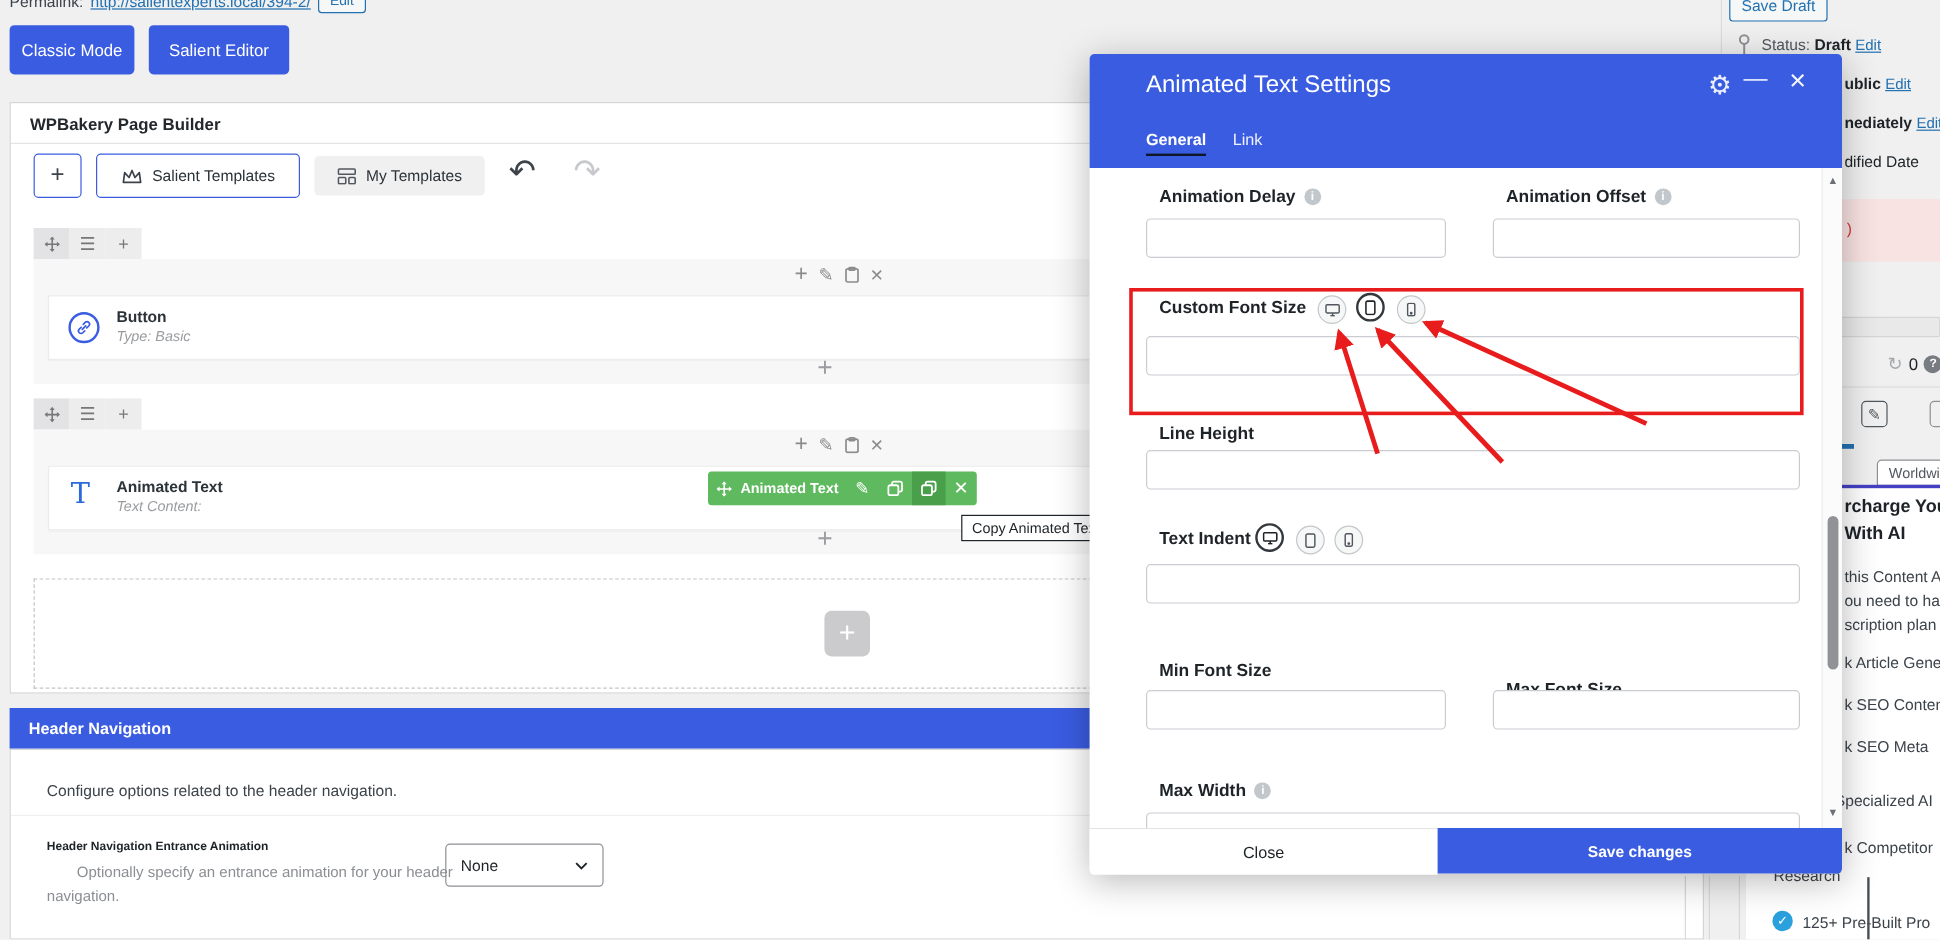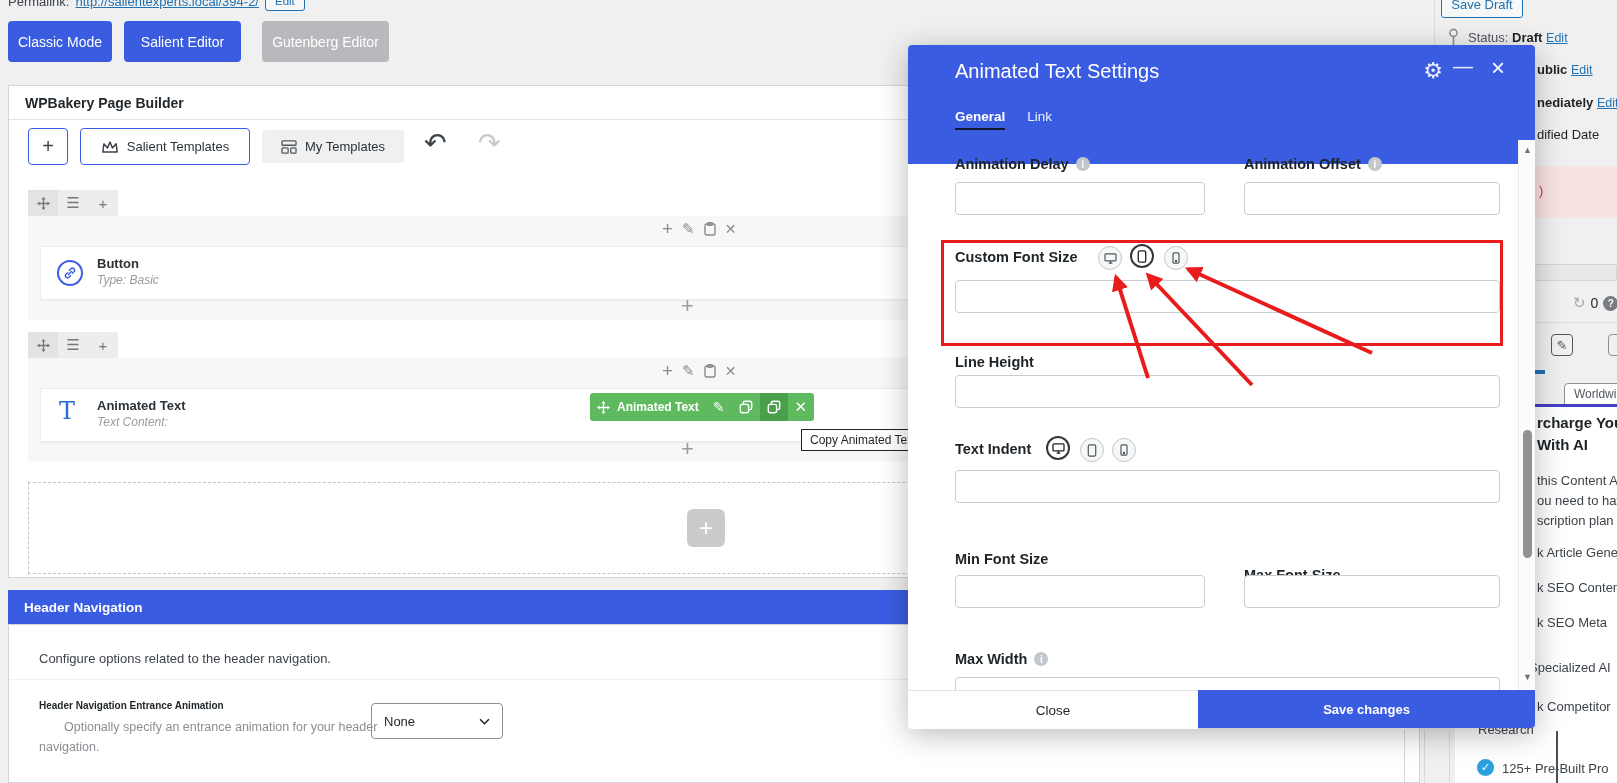--- a/index.html
+++ b/index.html
@@ -32,25 +32,25 @@
     color:#fff;height:28px;}
   .gcell{display:flex;align-items:center;justify-content:center;padding:0 7px;cursor:pointer;}
   .gcell.dark{background:#4aa04a;}
   .tooltip{position:absolute;background:#fff;border:1px solid #1d2327;font-size:12px;color:#1d2327;
     padding:3px 8px;white-space:nowrap;}
   
   .sect-bar{position:absolute;background:#3a5ce1;color:#fff;display:flex;align-items:center;}
   
   .modal{position:absolute;left:908px;top:45px;width:627px;height:683px;background:#fff;
     border-radius:4px;box-shadow:0 6px 30px rgba(0,0,0,.28);}
-  .modal-head{position:absolute;left:0;top:0;right:0;height:119px;background:#3a5ce1;border-radius:4px 4px 0 0;}
+  .modal-head{position:absolute;left:0;top:0;right:0;height:95px;background:#3a5ce1;border-radius:4px 4px 0 0;}
   .mtab{font-size:13.5px;color:rgba(255,255,255,.92);cursor:pointer;}
   .mtab.active{font-weight:bold;color:#fff;border-bottom:2px solid #0f172a;padding-bottom:4px;}
   .f-label{position:absolute;font-size:14.5px;font-weight:bold;color:#1d2327;display:flex;
-    align-items:center;gap:7px;}
+    align-items:center;gap:7px;margin-left:11px;}
   .f-input{position:absolute;height:33px;border:1px solid #c9ccd1;border-radius:4px;background:#fff;
     box-sizing:border-box;padding:0 10px;font-size:13px;color:#1d2327;outline:none;}
   .info-i{width:14px;height:14px;border-radius:50%;background:#c2c7cc;color:#fff;font-size:10px;
     font-weight:bold;display:inline-flex;align-items:center;justify-content:center;font-style:normal;}
   .dev{width:24px;height:24px;border-radius:50%;border:1px solid #c3c6ca;background:#f6f7f7;
     display:inline-flex;align-items:center;justify-content:center;cursor:pointer;position:absolute;box-sizing:border-box;}
   .dev.active{border:2px solid #33383d;background:#fff;}
   .redbox{position:absolute;border:3px solid #e81c1c;box-sizing:border-box;pointer-events:none;}
   .foot-btn{position:absolute;display:flex;align-items:center;justify-content:center;font-size:13.5px;cursor:pointer;}
   
@@ -67,21 +67,20 @@
 <div id="screen">
 
   <div class="abs" style="left:8px;top:-9px;display:flex;align-items:center;gap:6px;font-size:13px;">
     <span style="color:#3c434a;">Permalink:</span>
     <span class="wp-link">http://salientexperts.local/394-2/</span>
     <span style="border:1px solid #2271b1;border-radius:3px;background:#f6f7f7;color:#2271b1;font-size:11.5px;padding:3px 9px;">Edit</span>
   </div>
 
   <div class="mode-btn blue" style="left:8px;top:21px;width:104px;">Classic Mode</div>
   <div class="mode-btn blue" style="left:124px;top:21px;width:117px;">Salient Editor</div>
-  <div class="mode-btn graybtn" style="left:262px;top:21px;width:127px;">Gutenberg Editor</div>
 
   <div class="panel" style="left:8px;top:85px;width:1412px;height:493px;">
     <div class="panel-title abs" style="left:16px;top:9px;">WPBakery Page Builder</div>
     <div class="abs" style="left:0;top:33px;width:100%;height:1px;background:#e2e4e7;"></div>
   </div>
 
   <div class="tb-btn outline-blue" style="left:28px;top:128px;width:40px;height:37px;font-size:20px;color:#3c434a;">+</div>
   <div class="tb-btn outline-blue" style="left:80px;top:128px;width:170px;height:37px;">
     <span>
         <svg width="18" height="14" viewBox="0 0 20 15" fill="none" stroke="#3c434a" stroke-width="1.6" stroke-linejoin="round">

